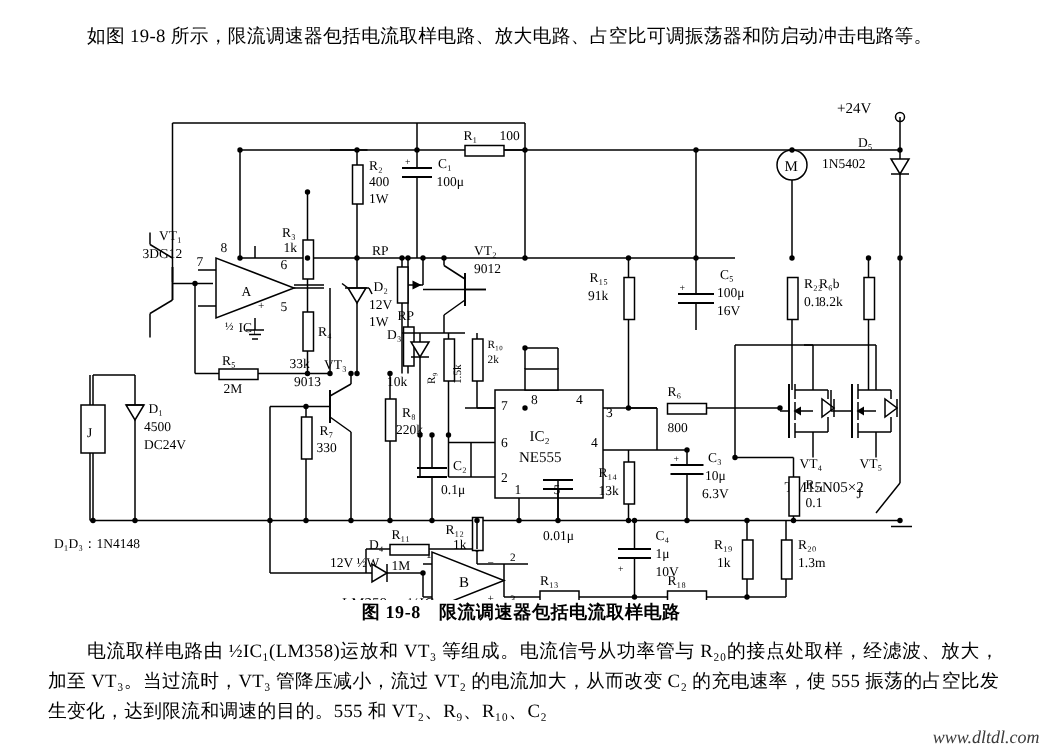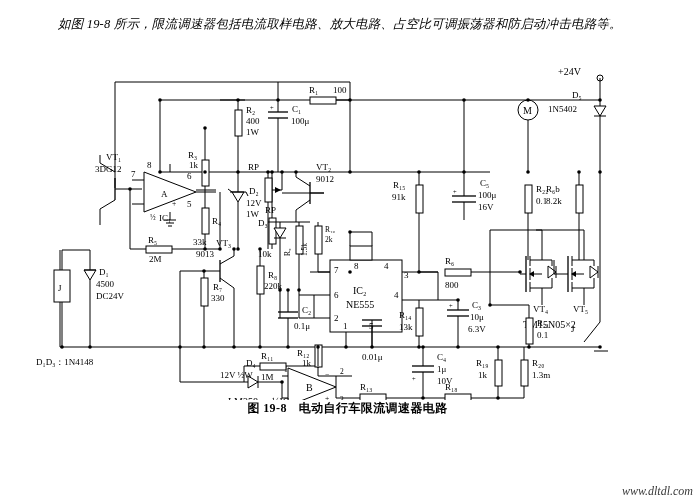--- a/index.html
+++ b/index.html
@@ -6,21 +6,21 @@
   body{
     width:695px;height:500px;position:relative;overflow:hidden;
     font-family:"Liberation Serif", serif;color:#000;
   }
   #page{position:absolute;inset:0;}
 
   
   .prose{
     position:absolute;font-size:12.5px;line-height:20px;
     font-family:"Liberation Serif", serif;
-    letter-spacing:0.2px;text-align:justify;font-style:italic;
+    letter-spacing:0.2px;text-align:justify;
   }
   #top-text{left:32px;top:14px;width:632px;text-indent:26px;}
   #bottom-text{left:32px;top:424px;width:634px;text-indent:26px;}
 
   .figcap{
     position:absolute;left:0;top:400px;width:695px;text-align:center;
     font-size:12px;font-weight:bold;letter-spacing:0.4px;
   }
   .figcap .num{margin-right:12px;}
 
@@ -640,18 +640,19 @@
         <path d="M279,230 L279,258"></path>
         <path d="M260,230 L260,258"></path>
         <path d="M418,212 L418,240"></path>
         <path d="M418,240 L438,240"></path>
         <path d="M399,212 L418,212"></path>
       </g>
     </svg>
   </div>
 
   <div class="figcap">
-    <span class="num">图 19-8</span><span>电动自行车限流调速器电路</span>
+    <span class="num">图 19-8</span><span>限流调速器包括电流取样电路</span>
   </div>
 
+  <div class="prose" id="bottom-text">电流取样电路由 ½IC₁(LM358)运放和 VT₃ 等组成。电流信号从功率管与 R₂₀的接点处取样，经滤波、放大，加至 VT₃。当过流时，VT₃ 管降压减小，流过 VT₂ 的电流加大，从而改变 C₂ 的充电速率，使 555 振荡的占空比发生变化，达到限流和调速的目的。555 和 VT₂、R₉、R₁₀、C₂</div>
 
   <div class="watermark">www.dltdl.com</div>
 </div>
 
 </body></html>

